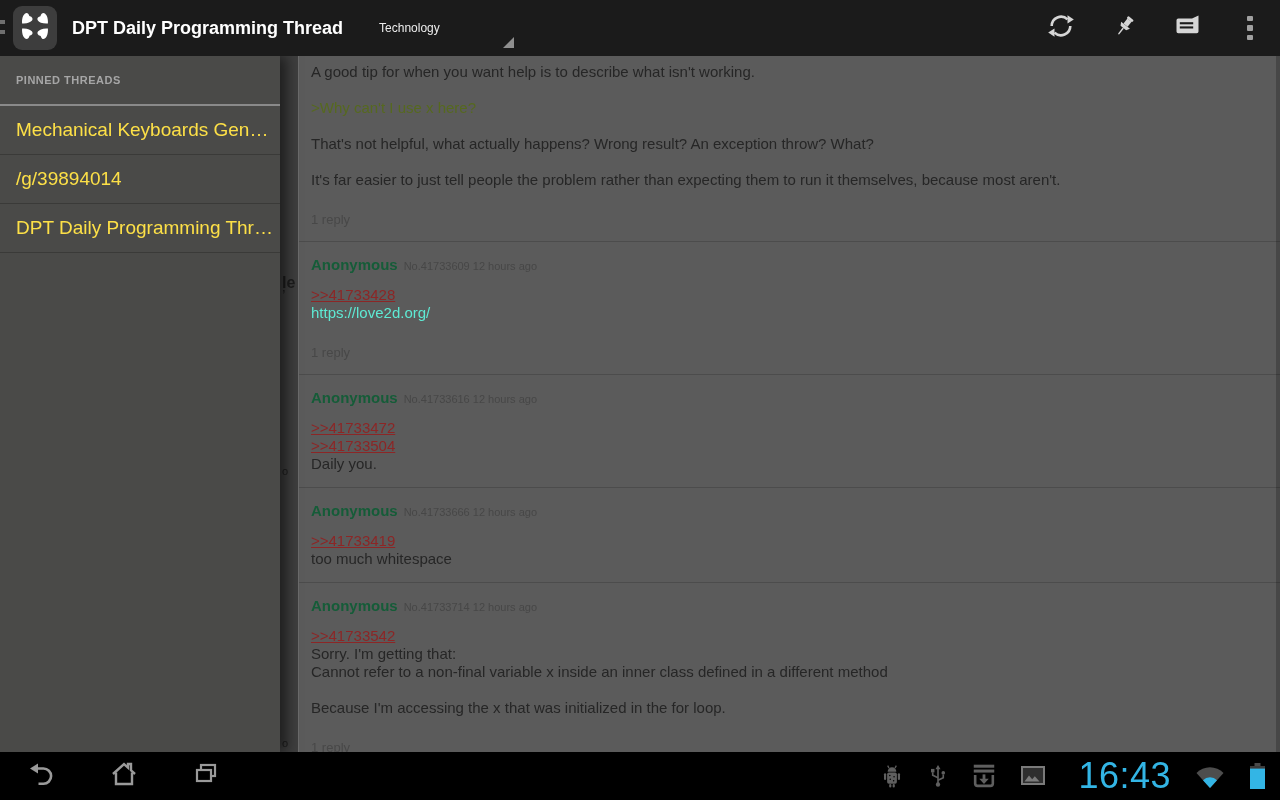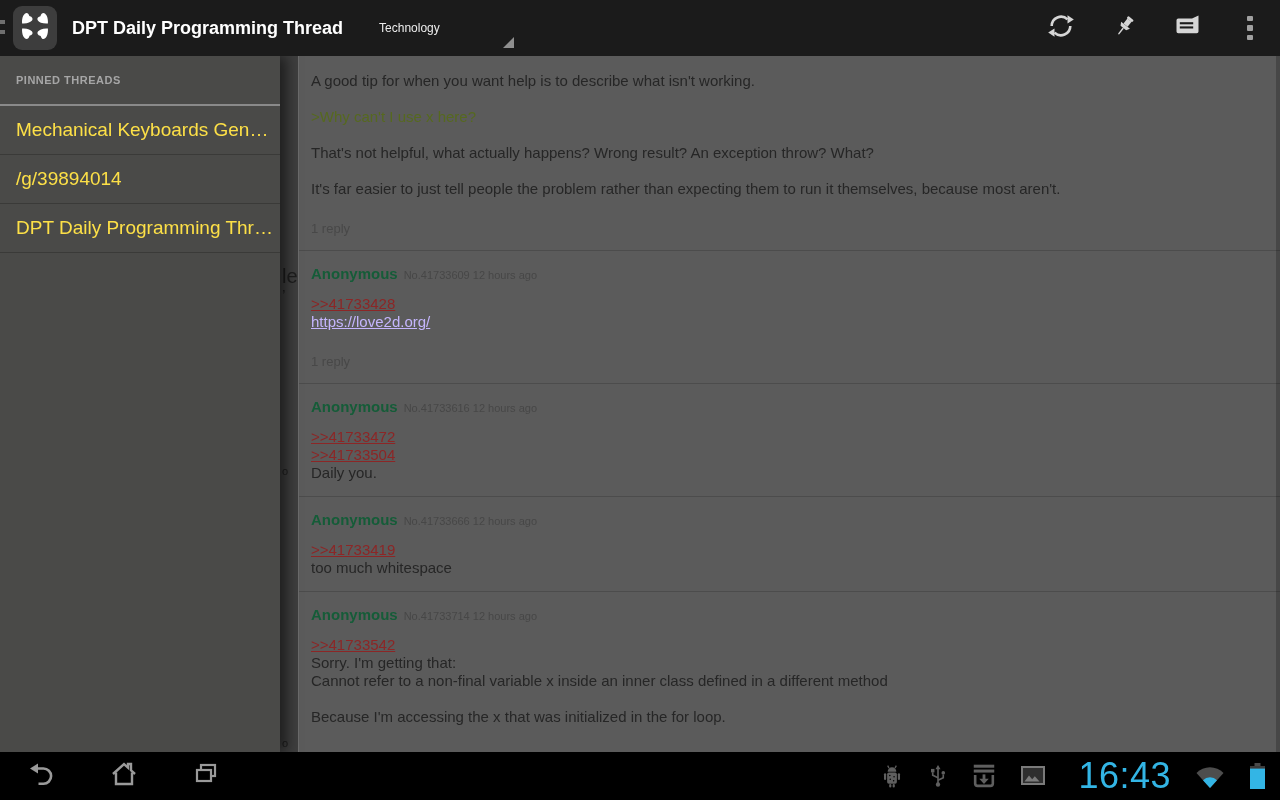--- a/index.html
+++ b/index.html
@@ -26,29 +26,29 @@
   .drawer-item{height:48px;display:flex;align-items:center;padding-left:16px;color:#fde047;font-size:19px;border-bottom:1px solid #3a3a38;white-space:nowrap;overflow:hidden;}
 
   
   .understrip{position:absolute;left:280px;top:56px;width:18px;bottom:48px;background:#3e3e3e;z-index:1;overflow:hidden;}
   .frag{position:absolute;left:2px;color:#1d1d1d;line-height:1;}
 
   
   .thread{position:absolute;left:298px;top:56px;right:0;bottom:48px;background:#5b5b5b;border-left:1px solid #6b6b6b;overflow:hidden;z-index:1;}
   .edge-shade{position:absolute;right:0;top:0;bottom:0;width:4px;background:rgba(0,0,0,0.22);}
   .post{padding:14px 16px 14px 12px;border-bottom:1px solid #4c4c4c;}
-  .post:first-child{padding-top:16px;}
+  .post:first-child{padding-top:7px;}
   .post-header{height:18px;margin-bottom:12px;}
   .p-name{color:#155c38;font-weight:bold;font-size:15px;}
   .p-meta{color:#474747;font-size:11px;margin-left:6px;}
   .ln{height:18px;line-height:18px;font-size:15px;white-space:nowrap;}
   .ln.t{color:#262626;}
   .ln.q{color:#56691f;}
   .ln.rl{color:#8c2626;text-decoration:underline;}
-  .ln.bl{color:#c4b5fd;text-decoration:underline;}
+  .ln.bl{color:#5eead4;}
   .p-replies{margin-top:23px;color:#484848;font-size:13px;height:15px;line-height:15px;}
 
   
   .navbar{position:absolute;left:0;bottom:0;width:100%;height:48px;background:#000;display:flex;align-items:center;z-index:6;}
   .nav-left{display:flex;align-items:center;gap:50px;padding-left:26px;}
   .nav-btn{width:32px;height:32px;display:flex;align-items:center;justify-content:center;}
   .nav-right{margin-left:auto;display:flex;align-items:center;gap:22px;padding-right:14px;}
   .clock{color:#33b5e5;font-size:36px;font-weight:200;letter-spacing:.5px;line-height:1;margin-left:10px;}
   .statusicon{display:flex;align-items:center;justify-content:center;}
 </style>
@@ -128,21 +128,21 @@
   <aside class="drawer">
     <div class="drawer-header">PINNED THREADS</div>
     <div>
         <div class="drawer-item">Mechanical Keyboards Gen…</div>
         <div class="drawer-item">/g/39894014</div>
         <div class="drawer-item">DPT Daily Programming Thr…</div>
       </div>
   </aside>
 
   <div class="understrip">
-      <div class="frag" style="top: 210px; font-size: 20px;">le</div>
+      <div class="frag" style="top: 219px; font-size: 16px; font-weight: bold;">le</div>
       <div class="frag" style="top: 233px; font-size: 16px;">’</div>
       <div class="frag" style="top: 410px; font-size: 11px;">o</div>
       <div class="frag" style="top: 682px; font-size: 11px;">o</div>
     </div>
 
   <main class="thread">
     <div>
         <section class="post">
           <div class="ln t">A good tip for when you want help is to describe what isn't working.</div>
           <div class="ln blank"></div>

